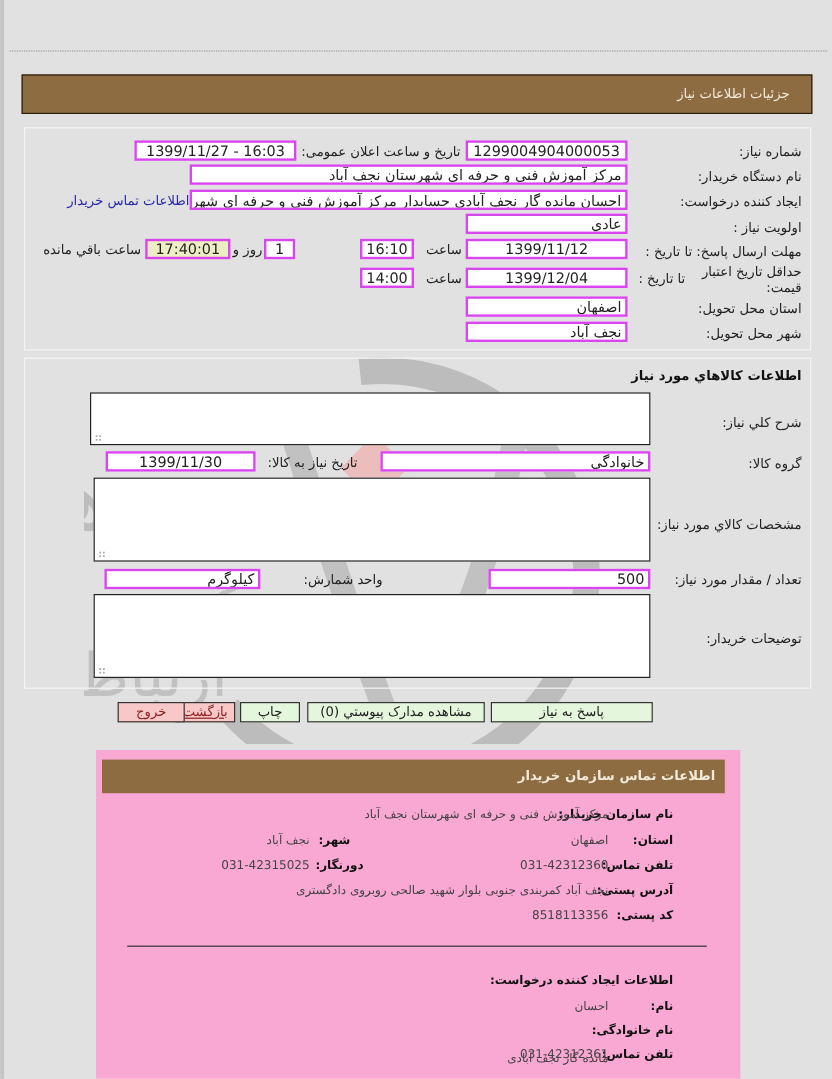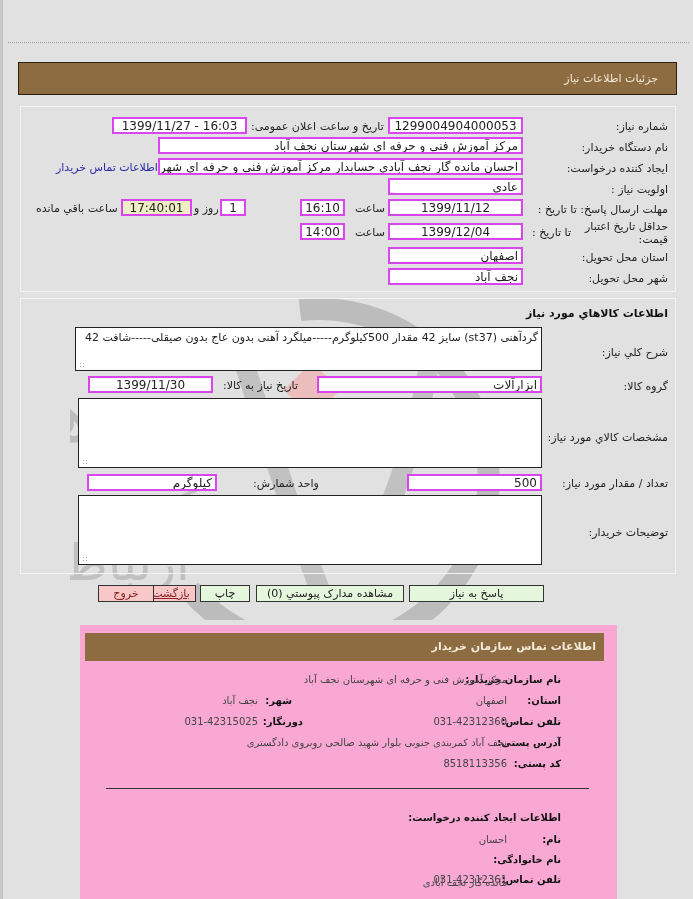--- a/index.html
+++ b/index.html
@@ -109,26 +109,25 @@
   <text x="130" y="230" font-size="44" fill="#a8a8a8" font-family="DejaVu Sans, sans-serif">گستر</text>
   <text x="120" y="290" font-size="50" fill="#a8a8a8" font-family="DejaVu Sans, sans-serif">ارتباط</text>
   <rect x="222" y="80" width="40" height="40" fill="#f4a0a0" transform="rotate(45 242 100)"></rect>
 </svg>
 
 <div class="panel2"></div>
 <span class="section-title" style="right:25px;top:307px;">اطلاعات کالاهاي مورد نياز</span>
 
 <span class="lbl" style="right:25px;top:346px;">شرح کلي نياز:</span>
 <div class="ta" style="left:75px;top:327px;width:467px;height:44px;">
-  <span>گردآهنی (st37) سایز 42 مقدار 500کیلوگرم-----میلگرد آهنی بدون عاج بدون صیقلی-----شافت 42</span>
   <span class="grip"></span>
 </div>
 
 <span class="lbl" style="right:25px;top:380px;">گروه کالا:</span>
-<div class="box" style="left:317px;top:376px;width:225px;">ابزارآلات</div>
+<div class="box" style="left:317px;top:376px;width:225px;">خانوادگی</div>
 <span class="lbl" style="left:223px;top:379px;">تاريخ نياز به کالا:</span>
 <div class="box ltr-num" style="left:88px;top:376px;width:125px;">1399/11/30</div>
 
 <span class="lbl" style="right:25px;top:431px;">مشخصات کالاي مورد نياز:</span>
 <div class="ta" style="left:78px;top:398px;width:464px;height:70px;">
   <span></span>
   <span class="grip"></span>
 </div>
 
 <span class="lbl" style="right:25px;top:477px;">تعداد / مقدار مورد نياز:</span>

